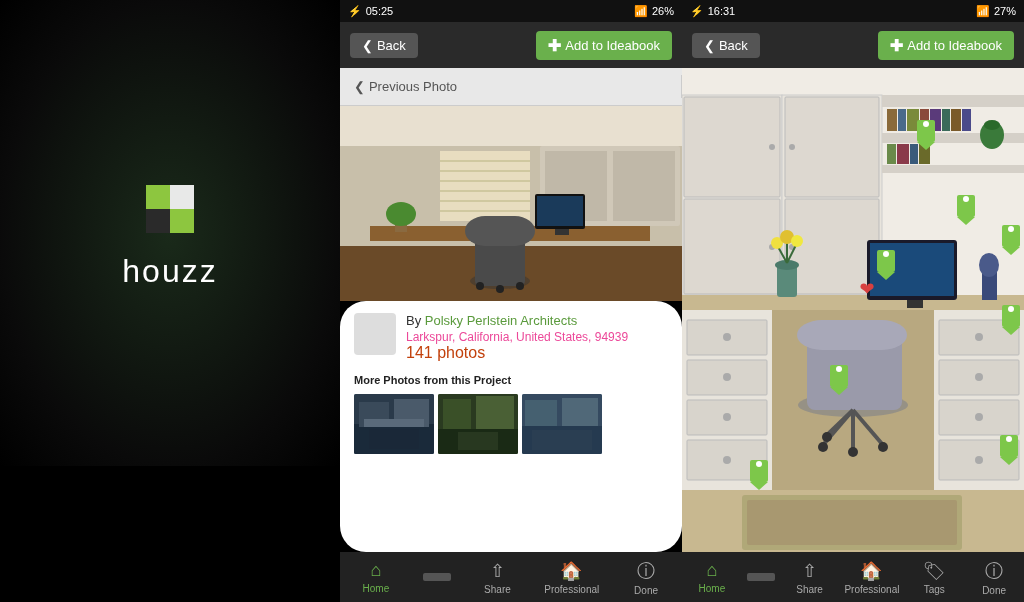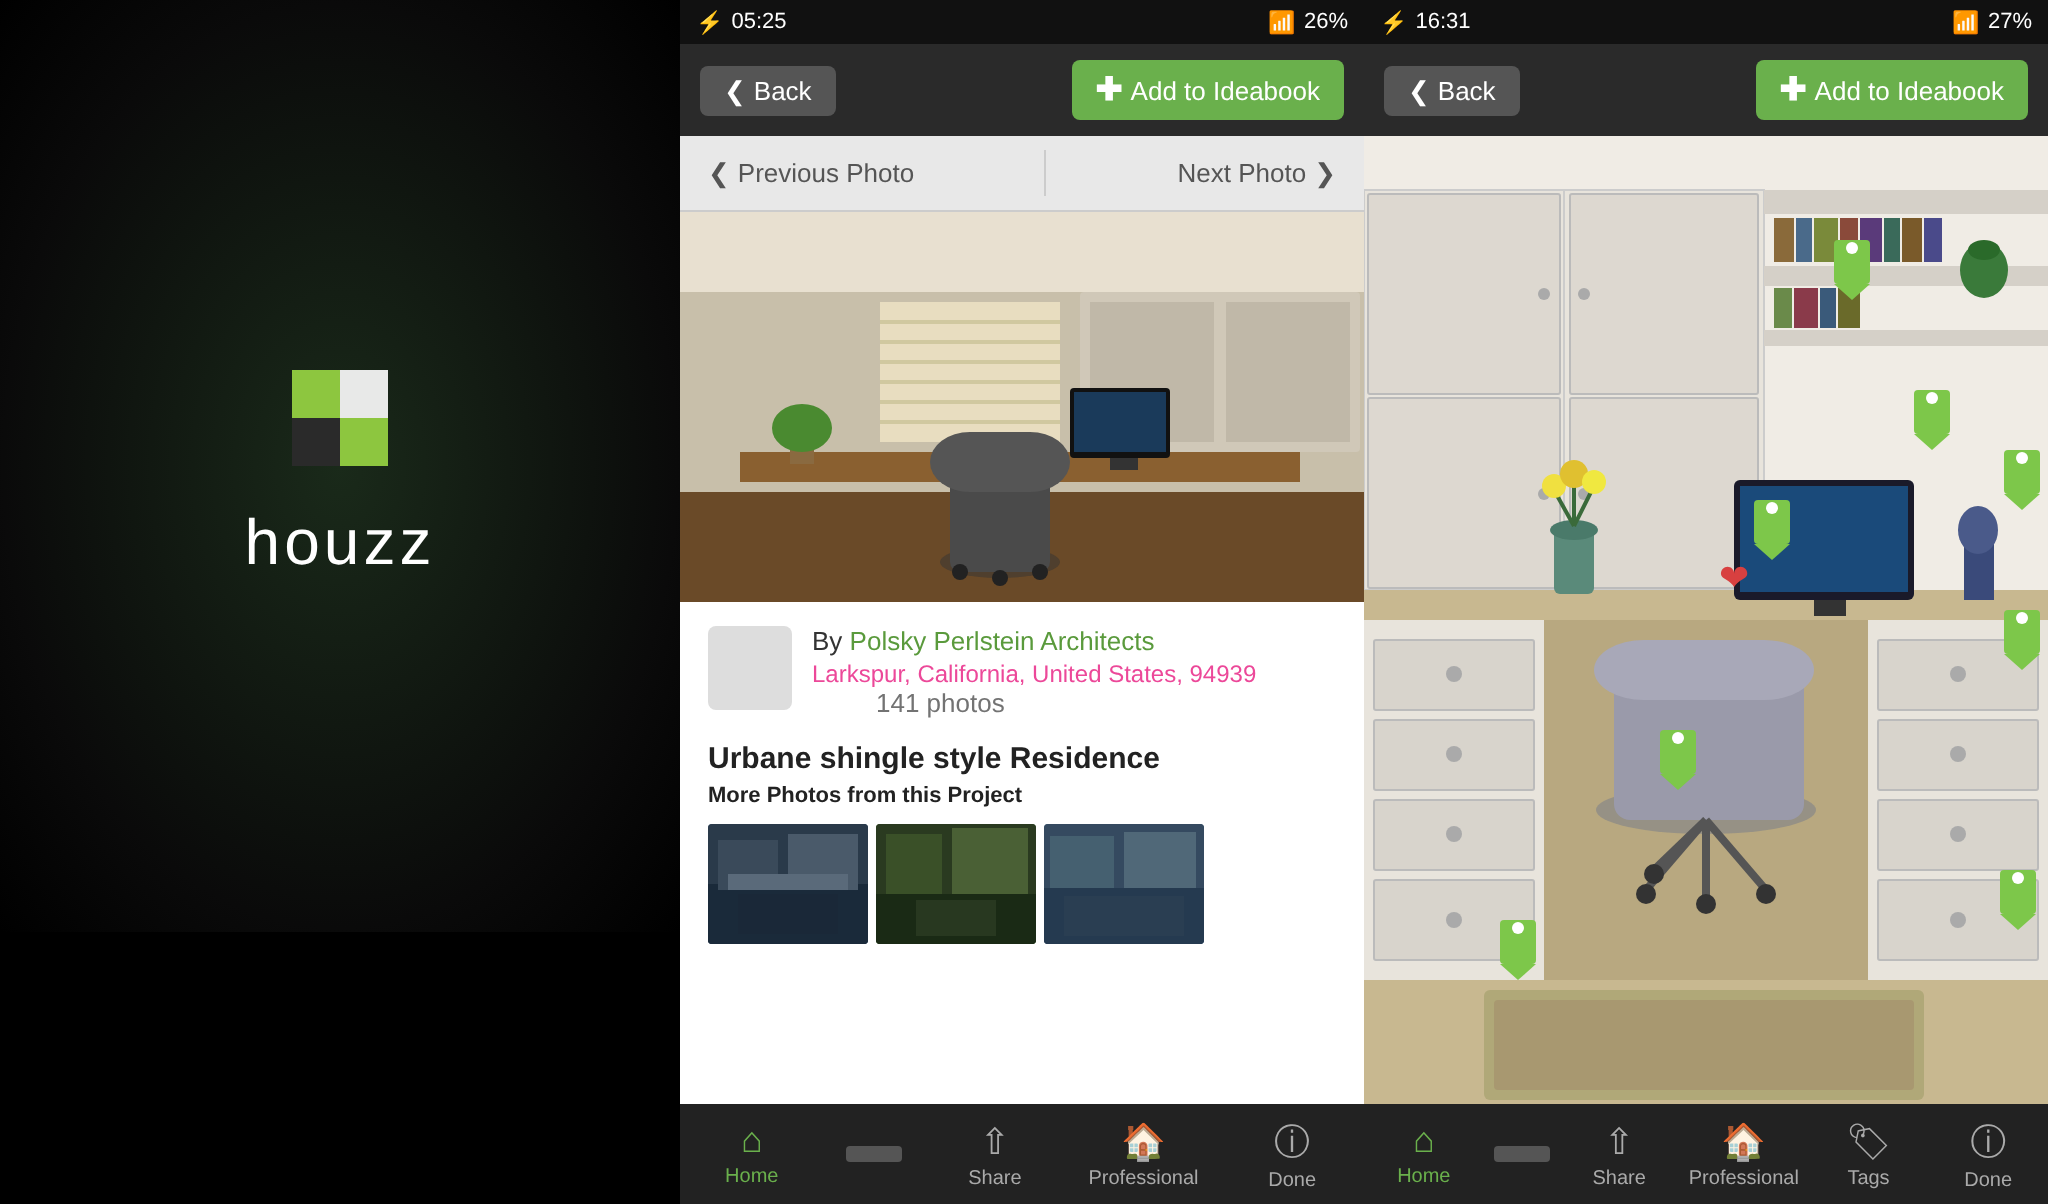--- a/index.html
+++ b/index.html
@@ -151,20 +151,21 @@
       background: linear-gradient(160deg, #d4c4a0 0%, #b89870 30%, #8a6a40 60%, #c4a870 80%, #a08050 100%);
       position: relative;
     }
 
     
     .info-section {
       padding: 12px 14px;
       background: #fff;
       flex: 1;
       overflow-y: auto;
+      border-radius: 26px;
     }
 
     .author-row {
       display: flex;
       align-items: flex-start;
       gap: 10px;
       margin-bottom: 12px;
     }
 
     .avatar-placeholder {
@@ -190,23 +191,22 @@
       font-size: 13px;
     }
 
     .author-location {
       font-size: 12px;
       color: #ec4899;
       margin-top: 2px;
     }
 
     .author-photos {
-      font-size: 13px;
-      color: #737373;
-      margin-left: 32px;
+      font-size: 16px;
+      color: #c2410c;
     }
 
     .project-title {
       font-size: 15px;
       font-weight: bold;
       color: #222;
       margin-bottom: 4px;
     }
 
     .photographer {
@@ -345,24 +345,20 @@
       <span>Add to Ideabook</span>
     </button>
   </div>
 
   <div class="photo-nav">
     <button class="nav-btn">
       <span>❮</span>
       <span>Previous Photo</span>
     </button>
     <div class="nav-divider"></div>
-    <button class="nav-btn">
-      <span>Next Photo</span>
-      <span>❯</span>
-    </button>
   </div>
 
   <div class="main-photo">
     <div class="photo-interior">
       
       <svg width="100%" height="100%" viewBox="0 0 342 195" preserveAspectRatio="xMidYMid slice">
 
         <rect x="0" y="0" width="342" height="195" fill="#d4cbb8"></rect>
 
         <rect x="0" y="0" width="342" height="40" fill="#e8e0d0"></rect>
@@ -409,21 +405,20 @@
       <div class="author-info">
         <div class="author-by">
           <span>By</span>
           <a class="author-link">Polsky Perlstein Architects</a>
         </div>
         <div class="author-location">Larkspur, California, United States, 94939</div>
         <div class="author-photos">141 photos</div>
       </div>
     </div>
 
-    <div class="project-title">Urbane shingle style Residence</div>
 
     <div class="more-photos-title">More Photos from this Project</div>
     <div class="thumbnails-row">
       <div class="thumb thumb-1">
         <svg width="80" height="60" viewBox="0 0 80 60">
           <rect x="0" y="0" width="80" height="60" fill="#2a3a4a"></rect>
           <rect x="0" y="30" width="80" height="30" fill="#1a2a3a"></rect>
           <rect x="5" y="8" width="30" height="25" fill="#3a4a5a"></rect>
           <rect x="40" y="5" width="35" height="28" fill="#4a5a6a"></rect>
           <rect x="15" y="35" width="50" height="20" fill="#1a2838"></rect>

